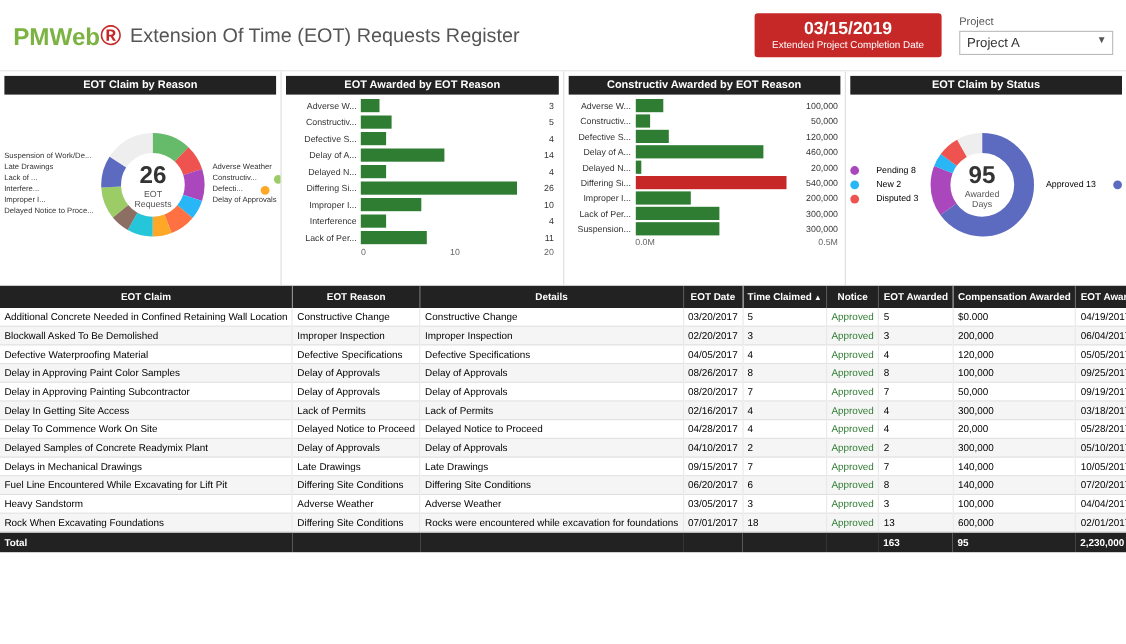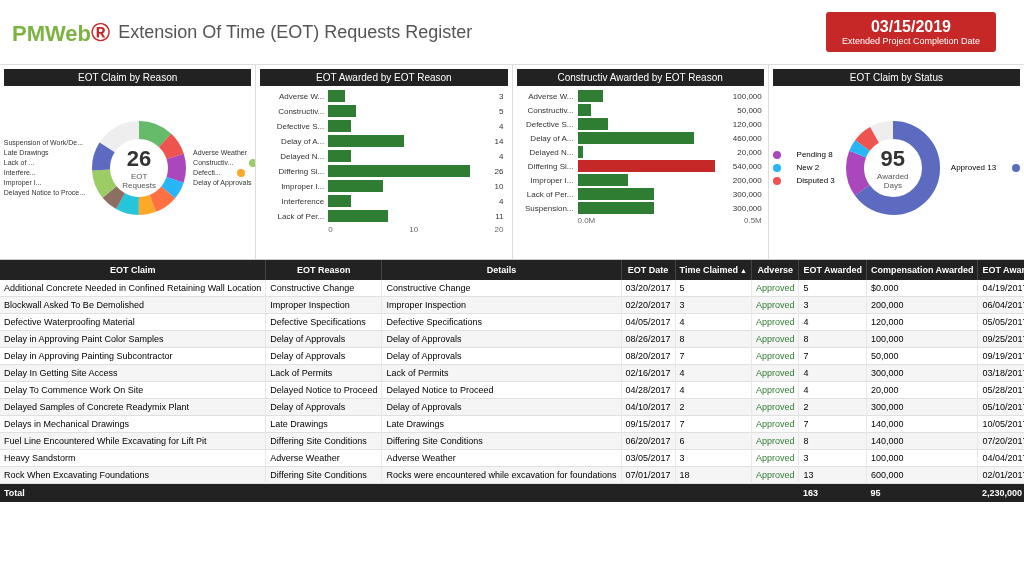--- a/index.html
+++ b/index.html
@@ -16,21 +16,21 @@
     .project-selector { display: flex; flex-direction: column; }
     .project-label { font-size: 10px; color: #555; margin-bottom: 2px; }
     .project-select { border: 1px solid #bbb; padding: 3px 24px 3px 6px; font-size: 12px; color: #333; background: #fff; appearance: none; width: 140px; position: relative; }
     .project-select-wrap { position: relative; }
     .project-select-wrap::after { content: '▼'; position: absolute; right: 6px; top: 3px; font-size: 9px; color: #555; pointer-events: none; }
 
     
     .charts-row { display: flex; background: #fff; border-bottom: 1px solid #ccc; height: 195px; }
     .chart-panel { flex: 1; border-right: 1px solid #ddd; padding: 4px; overflow: hidden; }
     .chart-panel:last-child { border-right: none; }
-    .chart-title { text-align: center; font-size: 10px; font-weight: normal; color: #fff; background: #222; padding: 3px; margin-bottom: 4px; }
+    .chart-title { text-align: center; font-size: 10px; font-weight: bold; color: #fff; background: #222; padding: 3px; margin-bottom: 4px; }
 
     
     .donut-container { display: flex; align-items: center; justify-content: center; height: 155px; position: relative; }
     .donut-left { display: flex; flex-direction: column; justify-content: center; font-size: 8px; color: #333; margin-right: 4px; gap: 2px; }
     .donut-right { display: flex; flex-direction: column; justify-content: center; font-size: 8px; color: #333; margin-left: 4px; gap: 2px; }
     .legend-item { display: flex; align-items: center; gap: 16px; white-space: nowrap; font-size: 8px; }
     .legend-dot { width: 8px; height: 8px; border-radius: 50%; flex-shrink: 0; }
     .donut-svg-wrap { position: relative; }
     .donut-center { position: absolute; top: 50%; left: 50%; transform: translate(-50%, -50%); text-align: center; }
     .donut-number { font-size: 22px; font-weight: bold; color: #333; }
@@ -73,20 +73,28 @@
 
 <div class="header">
   <div class="logo">
     <span>PM</span><span style="color:#7cb342;">Web</span><span style="color:#c62828;font-size:26px;">®</span>
   </div>
   <div class="header-title">Extension Of Time (EOT) Requests Register</div>
   <div class="header-date-box">
     <div class="date">03/15/2019</div>
     <div class="date-label">Extended Project Completion Date</div>
   </div>
+  <div class="project-selector">
+    <div class="project-label">Project</div>
+    <div class="project-select-wrap">
+      <select class="project-select">
+        <option>Project A</option>
+      </select>
+    </div>
+  </div>
 </div>
 
 <div class="charts-row">
 
   <div class="chart-panel">
     <div class="chart-title">EOT Claim by Reason</div>
     <div class="donut-container">
       <div class="donut-left">
         <div class="legend-item">
             <div class="legend-dot" style="background:#ff7043;"></div>
@@ -349,21 +357,21 @@
 
 <div class="table-section">
   <table>
     <thead>
       <tr>
         <th>EOT Claim</th>
         <th>EOT Reason</th>
         <th>Details</th>
         <th>EOT Date</th>
         <th>Time Claimed<span class="sort-icon">▲</span></th>
-        <th>Adverse</th>
+        <th>Notice</th>
         <th>EOT Awarded</th>
         <th>Compensation Awarded</th>
         <th>EOT Award Date</th>
 
       </tr>
     </thead>
     <tbody id="table-body">
     <tr>
           <td>Additional Concrete Needed in Confined Retaining Wall Location</td>
           <td>Constructive Change</td>

